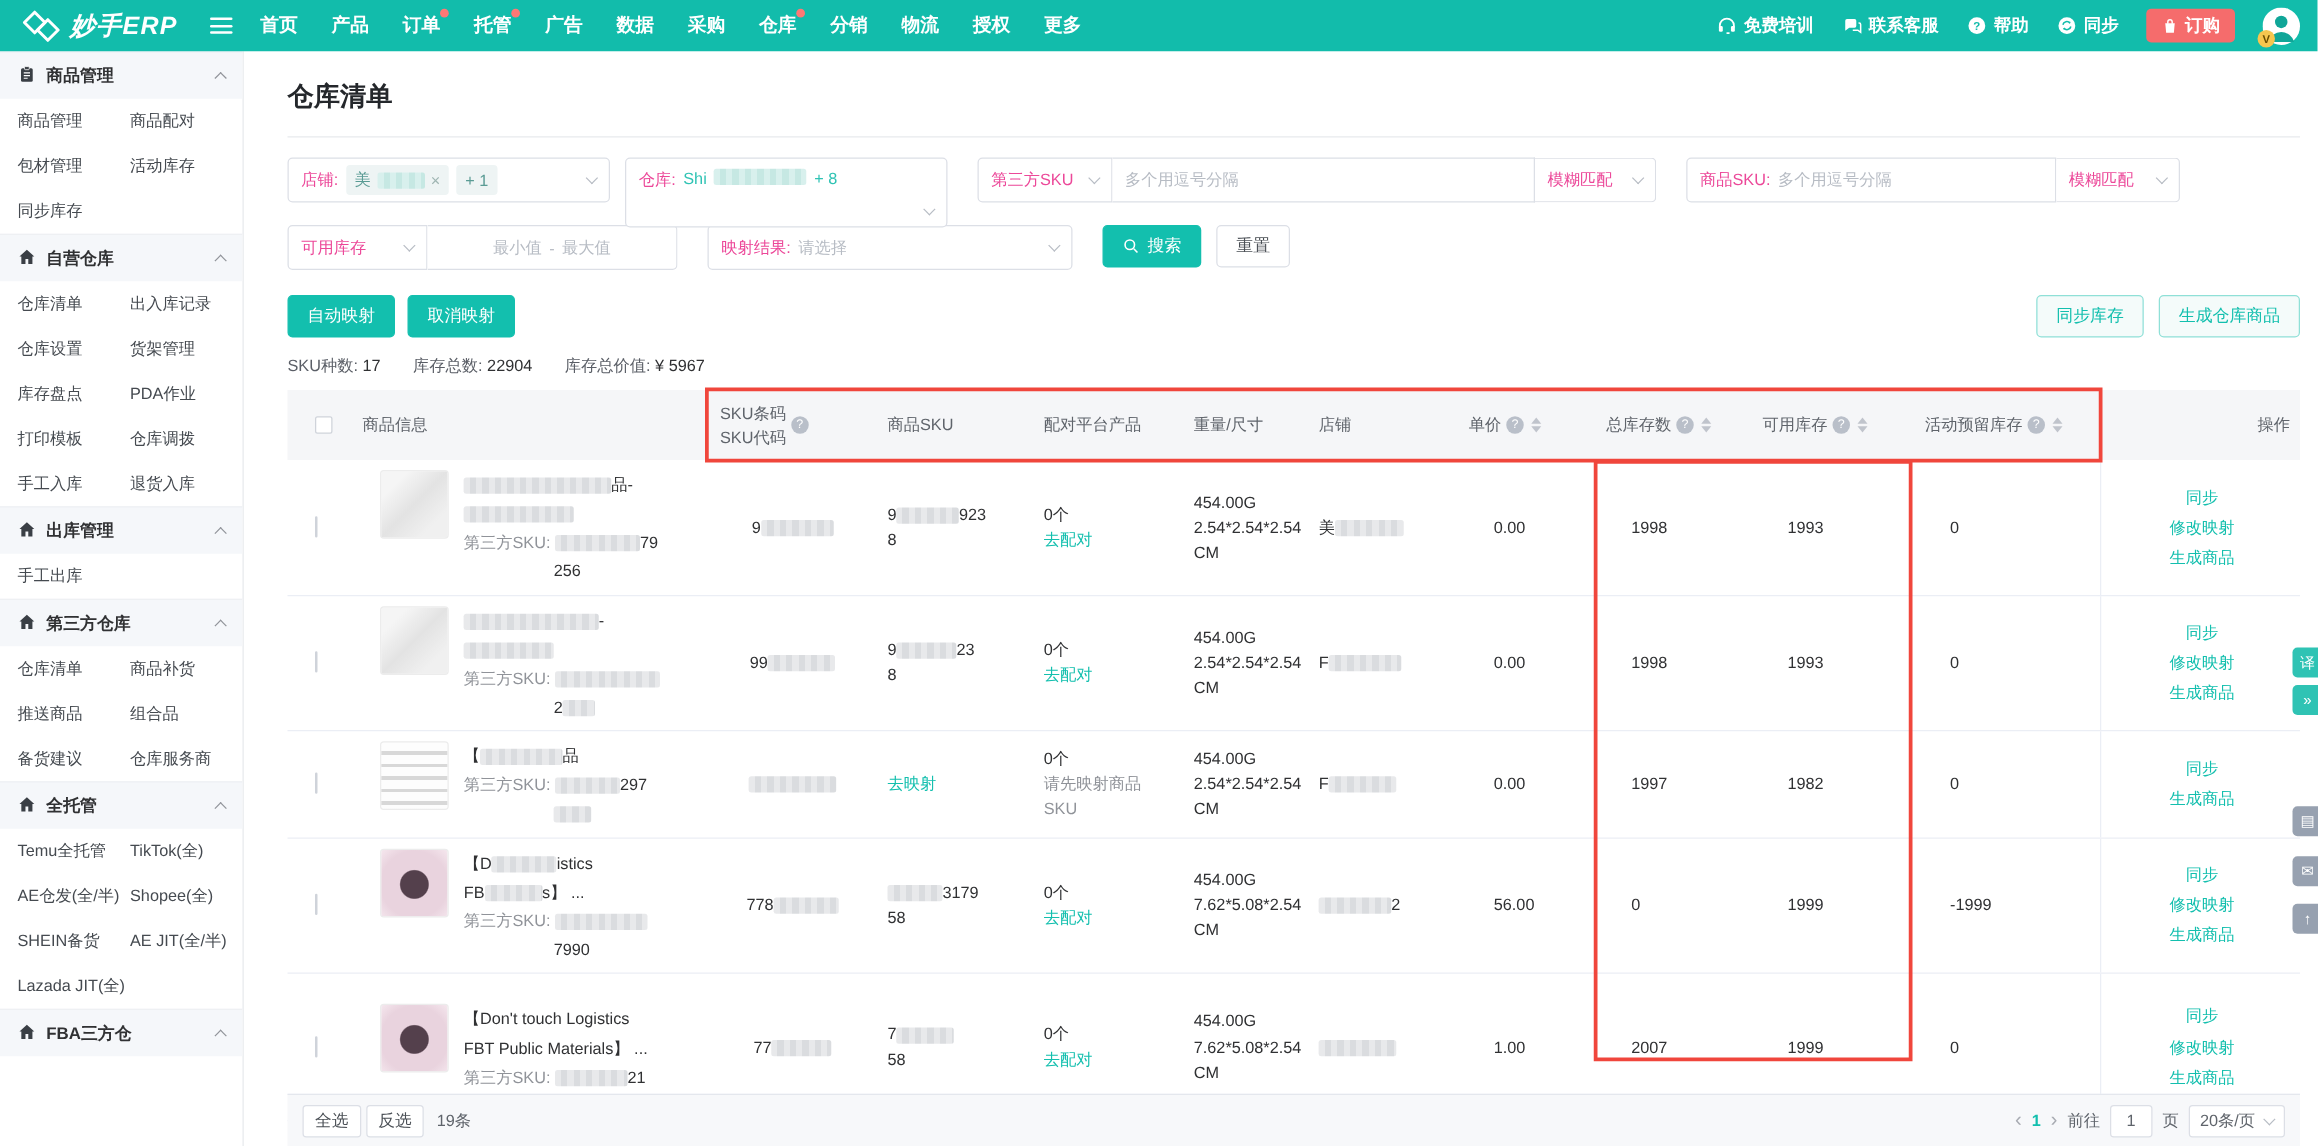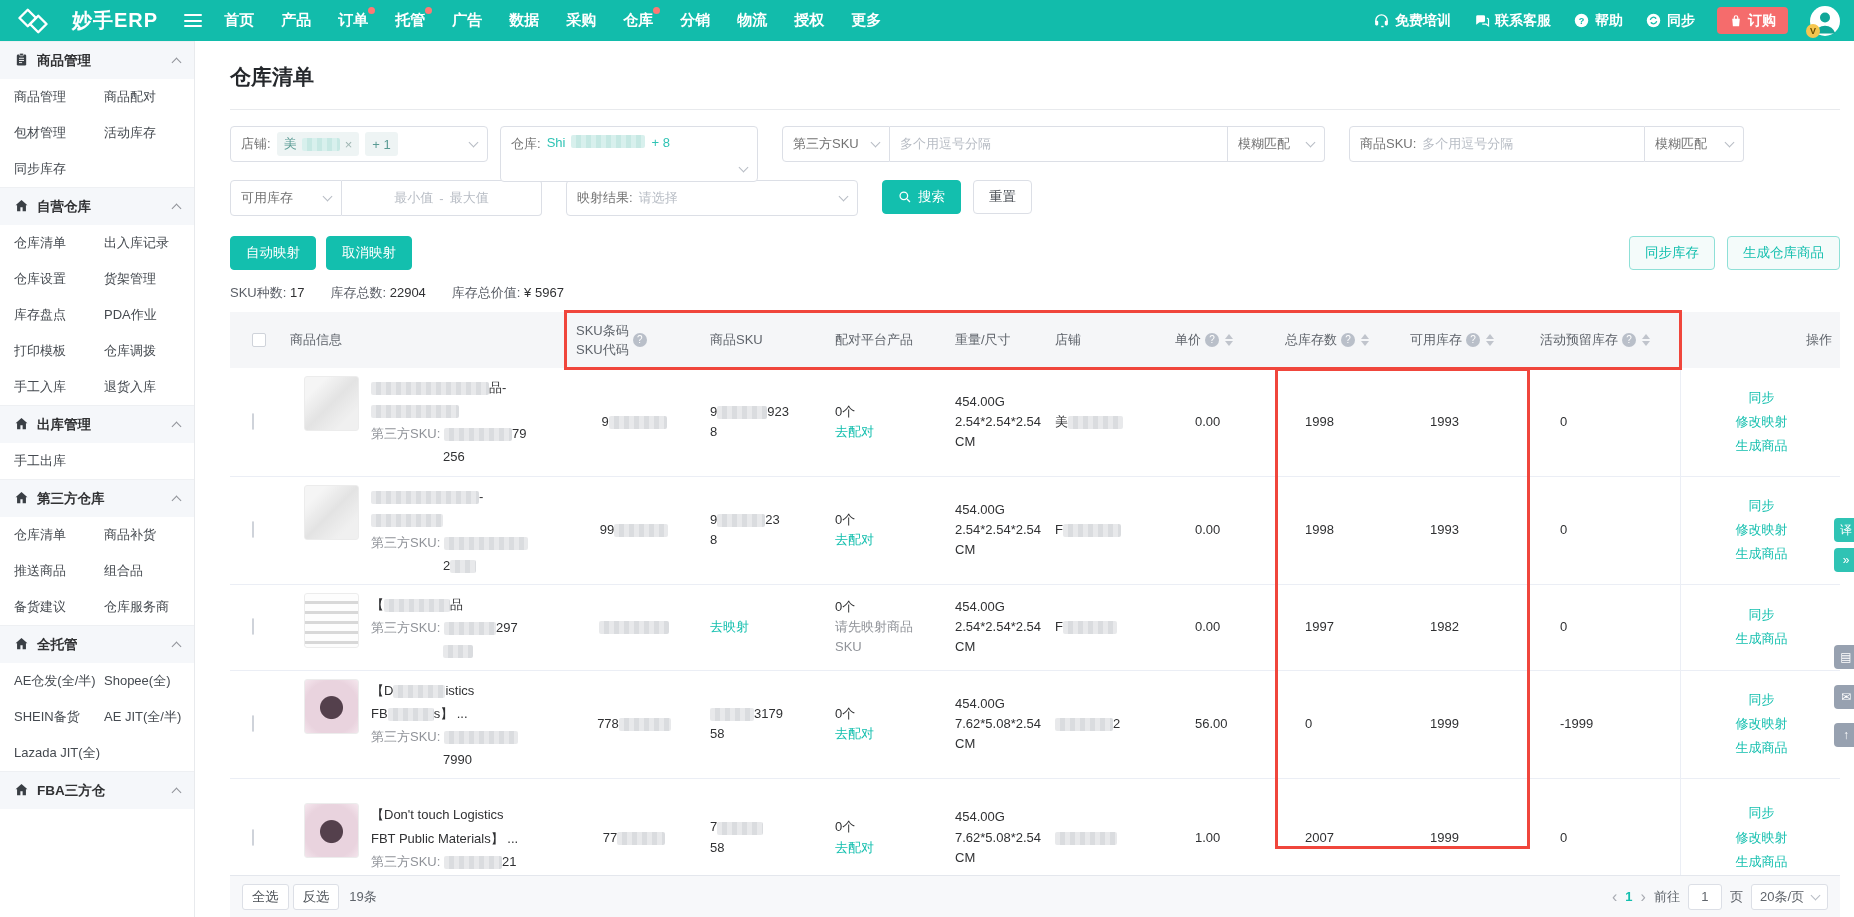--- a/index.html
+++ b/index.html
@@ -2,21 +2,21 @@
 <html><head>
 <meta charset="utf-8">
 <style>
   * { margin:0; padding:0; box-sizing:border-box; }
   html,body { width:1854px; height:917px; overflow:hidden; background:#fff;
     font-family:"Liberation Sans","DejaVu Sans",sans-serif; font-size:13px; color:#303133; }
 
   
   .topnav { position:absolute; top:0; left:0; right:0; height:41px; background:#12bcab;
     display:flex; align-items:center; padding:0 14px 0 18px; color:#fff; z-index:50; }
-  .brand { display:flex; align-items:center; gap:24px; margin-right:26px; }
+  .brand { display:flex; align-items:center; gap:8px; margin-right:26px;font-style:italic; }
   .brand svg { width:30px; height:30px; }
   .brand-name { font-size:20px; font-weight:bold; letter-spacing:1px; }
   .burger { width:18px; height:13px; display:flex; flex-direction:column; justify-content:space-between; margin-right:22px; cursor:pointer; }
   .burger i { display:block; height:2px; background:#fff; border-radius:1px; }
   .nav-menu { display:flex; align-items:center; gap:27px; }
   .nav-item { position:relative; font-size:15px; font-weight:bold; cursor:pointer; white-space:nowrap; }
   .nav-item .dot { position:absolute; top:-4px; right:-7px; width:7px; height:7px; border-radius:50%; background:#ff7875; }
   .nav-right { margin-left:auto; display:flex; align-items:center; gap:22px; }
   .nav-tool { display:flex; align-items:center; gap:5px; font-size:14px; font-weight:bold; cursor:pointer; }
   .nav-tool svg { width:17px; height:17px; }
@@ -37,21 +37,21 @@
   .sb-row { display:flex; padding:0 0 0 14px; height:36px; align-items:center; }
   .sb-item { width:90px; color:#454a50; cursor:pointer; white-space:nowrap; }
 
   
   .main { position:absolute; top:41px; left:195px; right:0; bottom:0; overflow:hidden; padding:14px 14px 0 35px; }
   .page-title { font-size:21px; font-weight:bold; color:#24272b; margin:8px 0 18px; }
   .title-hr { border:none; border-top:1px solid #e8eaed; margin:0 0 16px; }
 
   .f-row { display:flex; align-items:flex-start; gap:12px; height:38px; margin-bottom:16px; }
   .fbox { height:36px; border:1px solid #dcdfe6; border-radius:4px; background:#fff; display:flex; align-items:center; padding:0 10px; gap:6px; }
-  .fbox .lab { color:#737373; white-space:nowrap; }
+  .fbox .lab { color:#ec4899; white-space:nowrap; }
   .fbox .ph { color:#b7bcc4; }
   .chev { width:7px; height:7px; border-right:1.4px solid #b7bcc4; border-bottom:1.4px solid #b7bcc4; transform:rotate(45deg); margin:-3px 0 0 auto; flex:none; }
   .tag { background:#eef4f4; border-radius:3px; height:24px; display:flex; align-items:center; padding:0 7px; gap:5px; color:#5a9b94; }
   .tag .x { color:#9fb5b2; font-size:13px; cursor:pointer; }
   .wh-box { height:56px; align-items:flex-start; padding-top:8px; position:relative; z-index:5; background:#fff; }
   .wh-box .chev { position:absolute; right:10px; bottom:10px; }
   .teal-txt { color:#2fc3b4; }
   .grp { display:flex; align-items:flex-start; }
   .grp .fbox { border-radius:0; }
   .grp .fbox:first-child { border-radius:4px 0 0 4px; }
@@ -282,20 +282,24 @@
       <span class="sb-item">仓库服务商</span>
     </div>
     <div class="sb-head">
       <span class="sb-ic"><svg viewBox="0 0 24 24" fill="#3a3f45">
           <path d="M12 3l9.5 8.4h-2.4V21h-5.3v-6.2h-3.6V21H4.9v-9.6H2.5z"></path>
         </svg></span>
       <span class="sb-title">全托管</span>
       <span class="sb-chev"></span>
     </div>
     <div class="sb-row">
+      <span class="sb-item">Temu全托管</span>
+      <span class="sb-item">TikTok(全)</span>
+    </div>
+    <div class="sb-row">
       <span class="sb-item">AE仓发(全/半)</span>
       <span class="sb-item">Shopee(全)</span>
     </div>
     <div class="sb-row">
       <span class="sb-item">SHEIN备货</span>
       <span class="sb-item">AE JIT(全/半)</span>
     </div>
     <div class="sb-row">
       <span class="sb-item">Lazada JIT(全)</span>
     </div>

